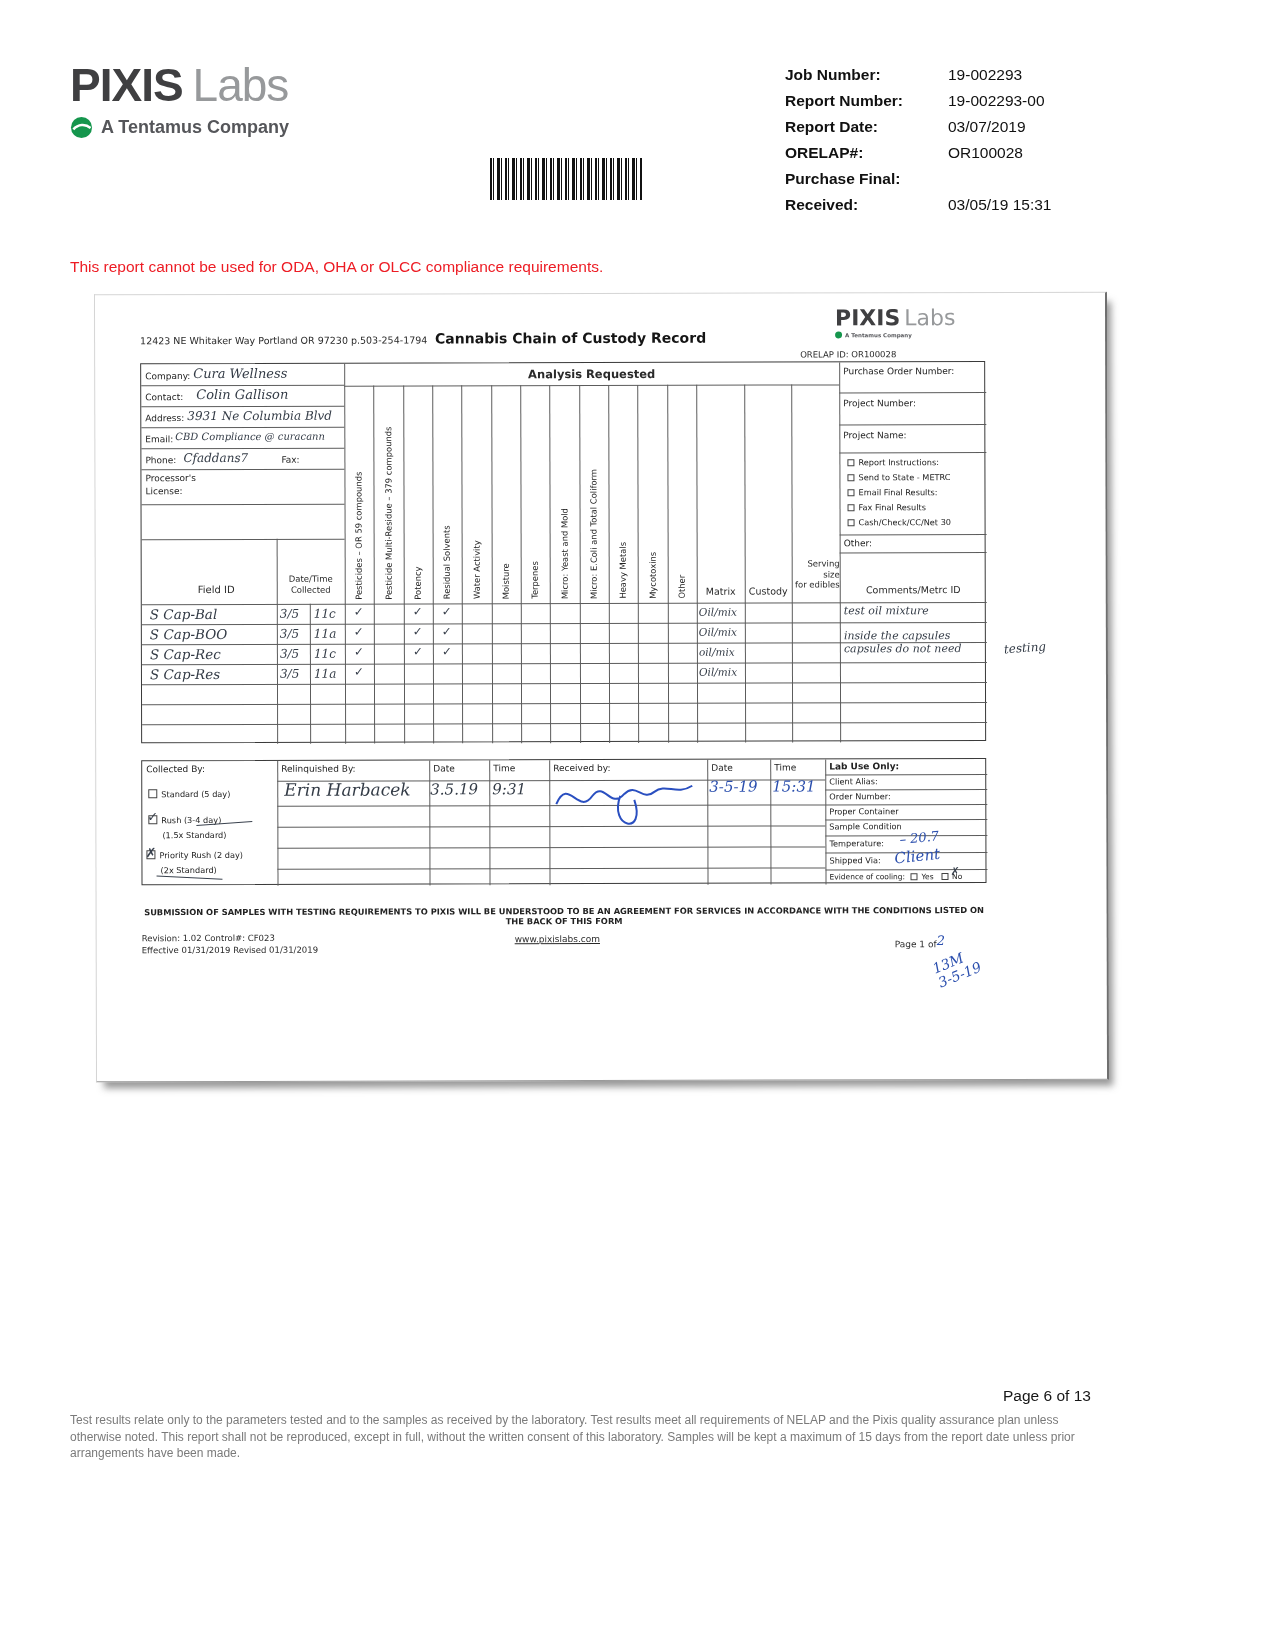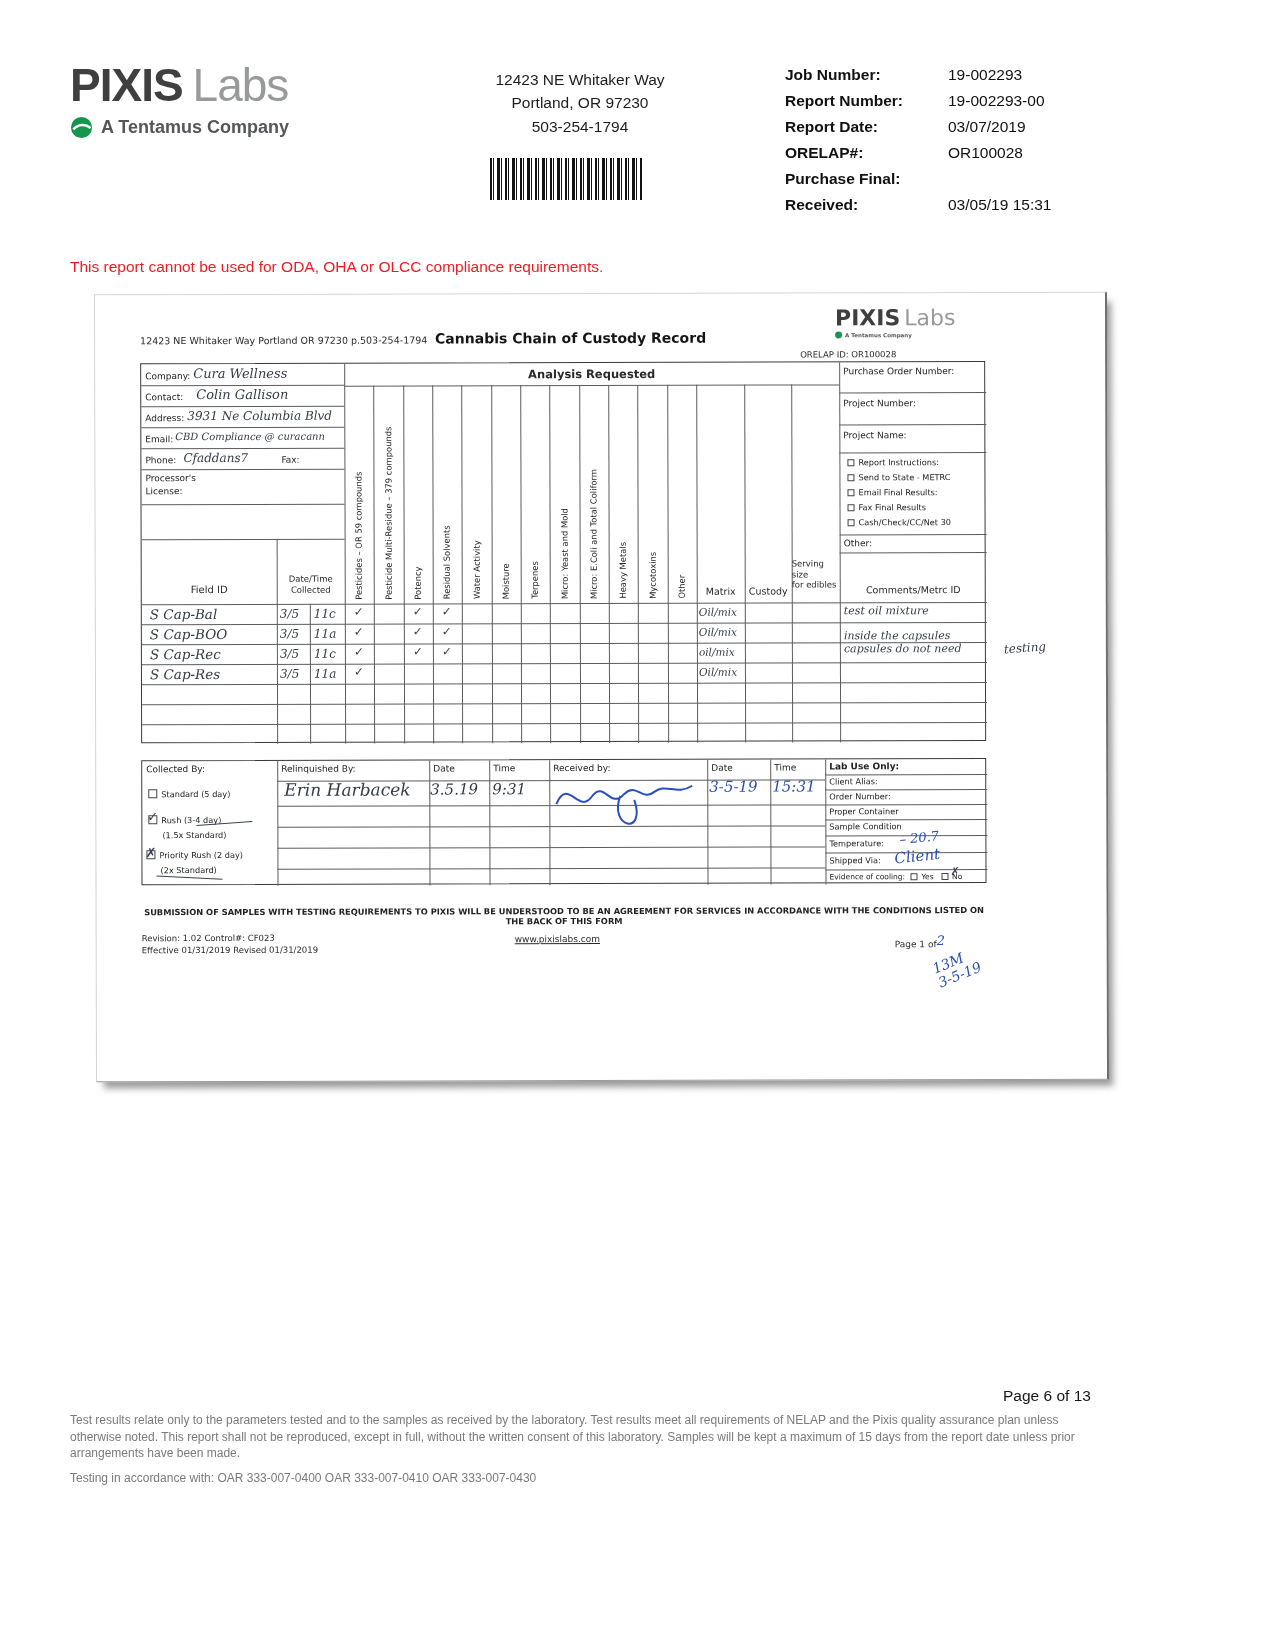--- a/index.html
+++ b/index.html
@@ -50,25 +50,20 @@
     </div>
     <div class="tagline">
       <svg width="23" height="23" viewBox="0 0 24 24">
           <circle cx="12" cy="12" r="11" fill="#15964d"></circle>
           <path d="M3.5 14 C 8.5 8.5, 16 8, 21.5 12.5" stroke="#fff" stroke-width="2.6" fill="none"></path>
         </svg>
       <span>A Tentamus Company</span>
     </div>
   </div>
 
-  <div class="abs addr" style="left:430px;top:68px;width:300px">
-    <div>12423 NE Whitaker Way</div>
-    <div>Portland, OR 97230</div>
-    <div>503-254-1794</div>
-  </div>
   <div class="abs barcode" style="left:490px;top:158px;width:152px;height:42px"></div>
 
   <div class="abs" style="left:785px;top:66px;width:420px">
     <div class="meta-row">
         <span class="ml">Job Number:</span>
         <span>19-002293</span>
       </div>
     <div class="meta-row">
         <span class="ml">Report Number:</span>
         <span>19-002293-00</span>
@@ -193,26 +188,26 @@
       <div class="acol" style="left:467px;width:29px">
           <span class="rot">Heavy Metals</span>
         </div>
       <div class="acol" style="left:496px;width:30px">
           <span class="rot">Mycotoxins</span>
         </div>
       <div class="acol" style="left:526px;width:29px">
           <span class="rot">Other</span>
         </div>
 
-      <div class="abs" style="left:0;top:220px;width:135px;text-align:center;font-size:10px">Field ID</div>
+      <div class="abs" style="left:0;top:220px;width:149px;text-align:center;font-size:10px">Field ID</div>
       <div class="abs pre" style="left:135px;top:210px;width:68px;text-align:center;font-size:8.5px;line-height:1.25">Date/Time
 Collected</div>
       <div class="abs" style="left:555px;top:223px;width:48px;text-align:center;font-size:9.5px">Matrix</div>
       <div class="abs" style="left:603px;top:223px;width:47px;text-align:center;font-size:9.5px">Custody</div>
-      <div class="abs pre" style="left:650px;top:196px;width:48px;text-align:left;font-size:8.5px;line-height:1.25">Serving
+      <div class="abs pre" style="left:650px;top:196px;width:48px;text-align:right;font-size:8.5px;line-height:1.25">Serving
 size
 for edibles</div>
       <div class="abs" style="left:698px;top:222px;width:147px;text-align:center;font-size:9.5px">Comments/Metrc ID</div>
 
       <span class="abs lbl" style="left:702px;top:4px">Purchase Order Number:</span>
       <span class="abs lbl" style="left:702px;top:36px">Project Number:</span>
       <span class="abs lbl" style="left:702px;top:68px">Project Name:</span>
       <span class="abs lbl8" style="left:706px;top:95px"><span class="cbx"></span><span>Report Instructions:</span></span>
       <span class="abs lbl8" style="left:706px;top:110px"><span class="cbx"></span><span>Send to State - METRC</span></span>
       <span class="abs lbl8" style="left:706px;top:125px"><span class="cbx"></span><span>Email Final Results:</span></span>
@@ -328,15 +323,14 @@
     <span class="abs" style="left:798px;top:646px;font-size:9px">Page 1 of</span>
     <span class="abs hw bl" style="left:840px;top:640px;font-size:13px">2</span>
     <div class="abs hw bl" style="left:838px;top:660px;font-size:14px;line-height:1.1;transform:rotate(-22deg)">
       <div>13M</div>
       <div>3-5-19</div>
     </div>
   </div>
 
   <div class="abs" style="left:1003px;top:1387px;font-size:15.5px;color:#161616">Page 6 of 13</div>
   <div class="abs foot" style="left:70px;top:1412px;width:1012px">Test results relate only to the parameters tested and to the samples as received by the laboratory. Test results meet all requirements of NELAP and the Pixis quality assurance plan unless otherwise noted. This report shall not be reproduced, except in full, without the written consent of this laboratory. Samples will be kept a maximum of 15 days from the report date unless prior arrangements have been made.</div>
-  <div class="abs foot" style="left:70px;top:1470px;width:1012px">Testing in accordance with:  OAR 333-007-0400 OAR 333-007-0410  OAR 333-007-0430</div>
 
 </div>
 
 </body></html>

